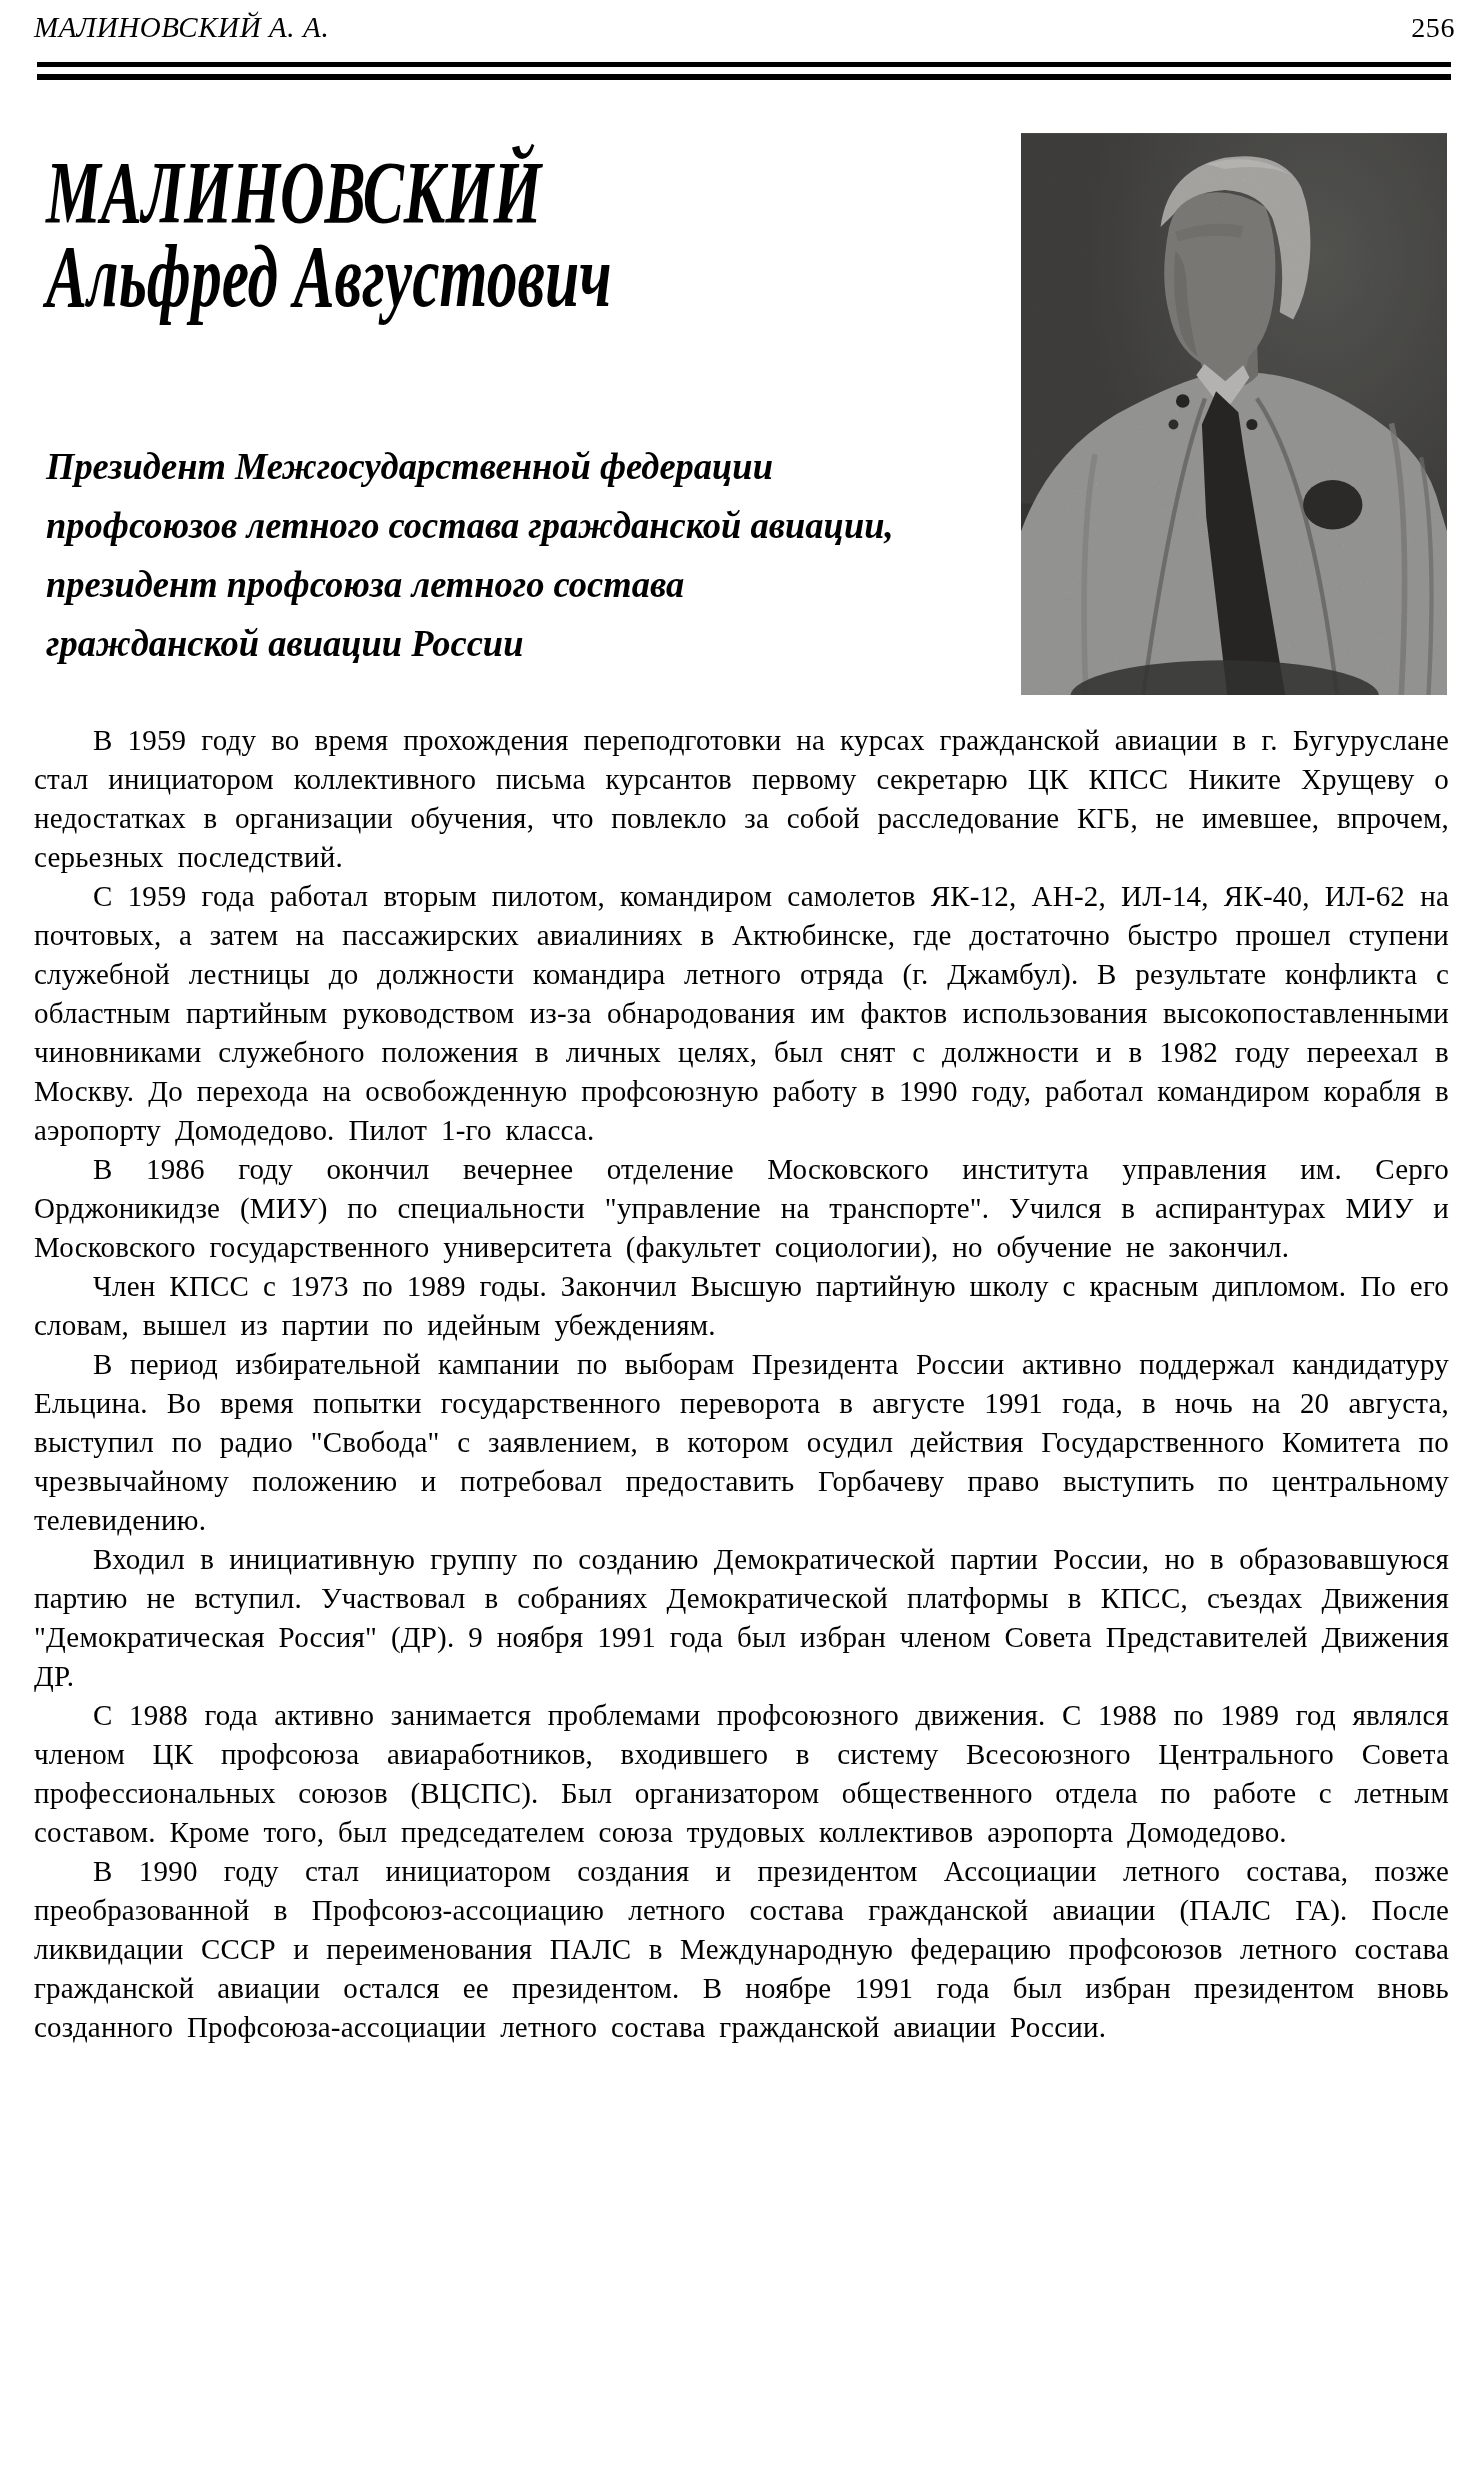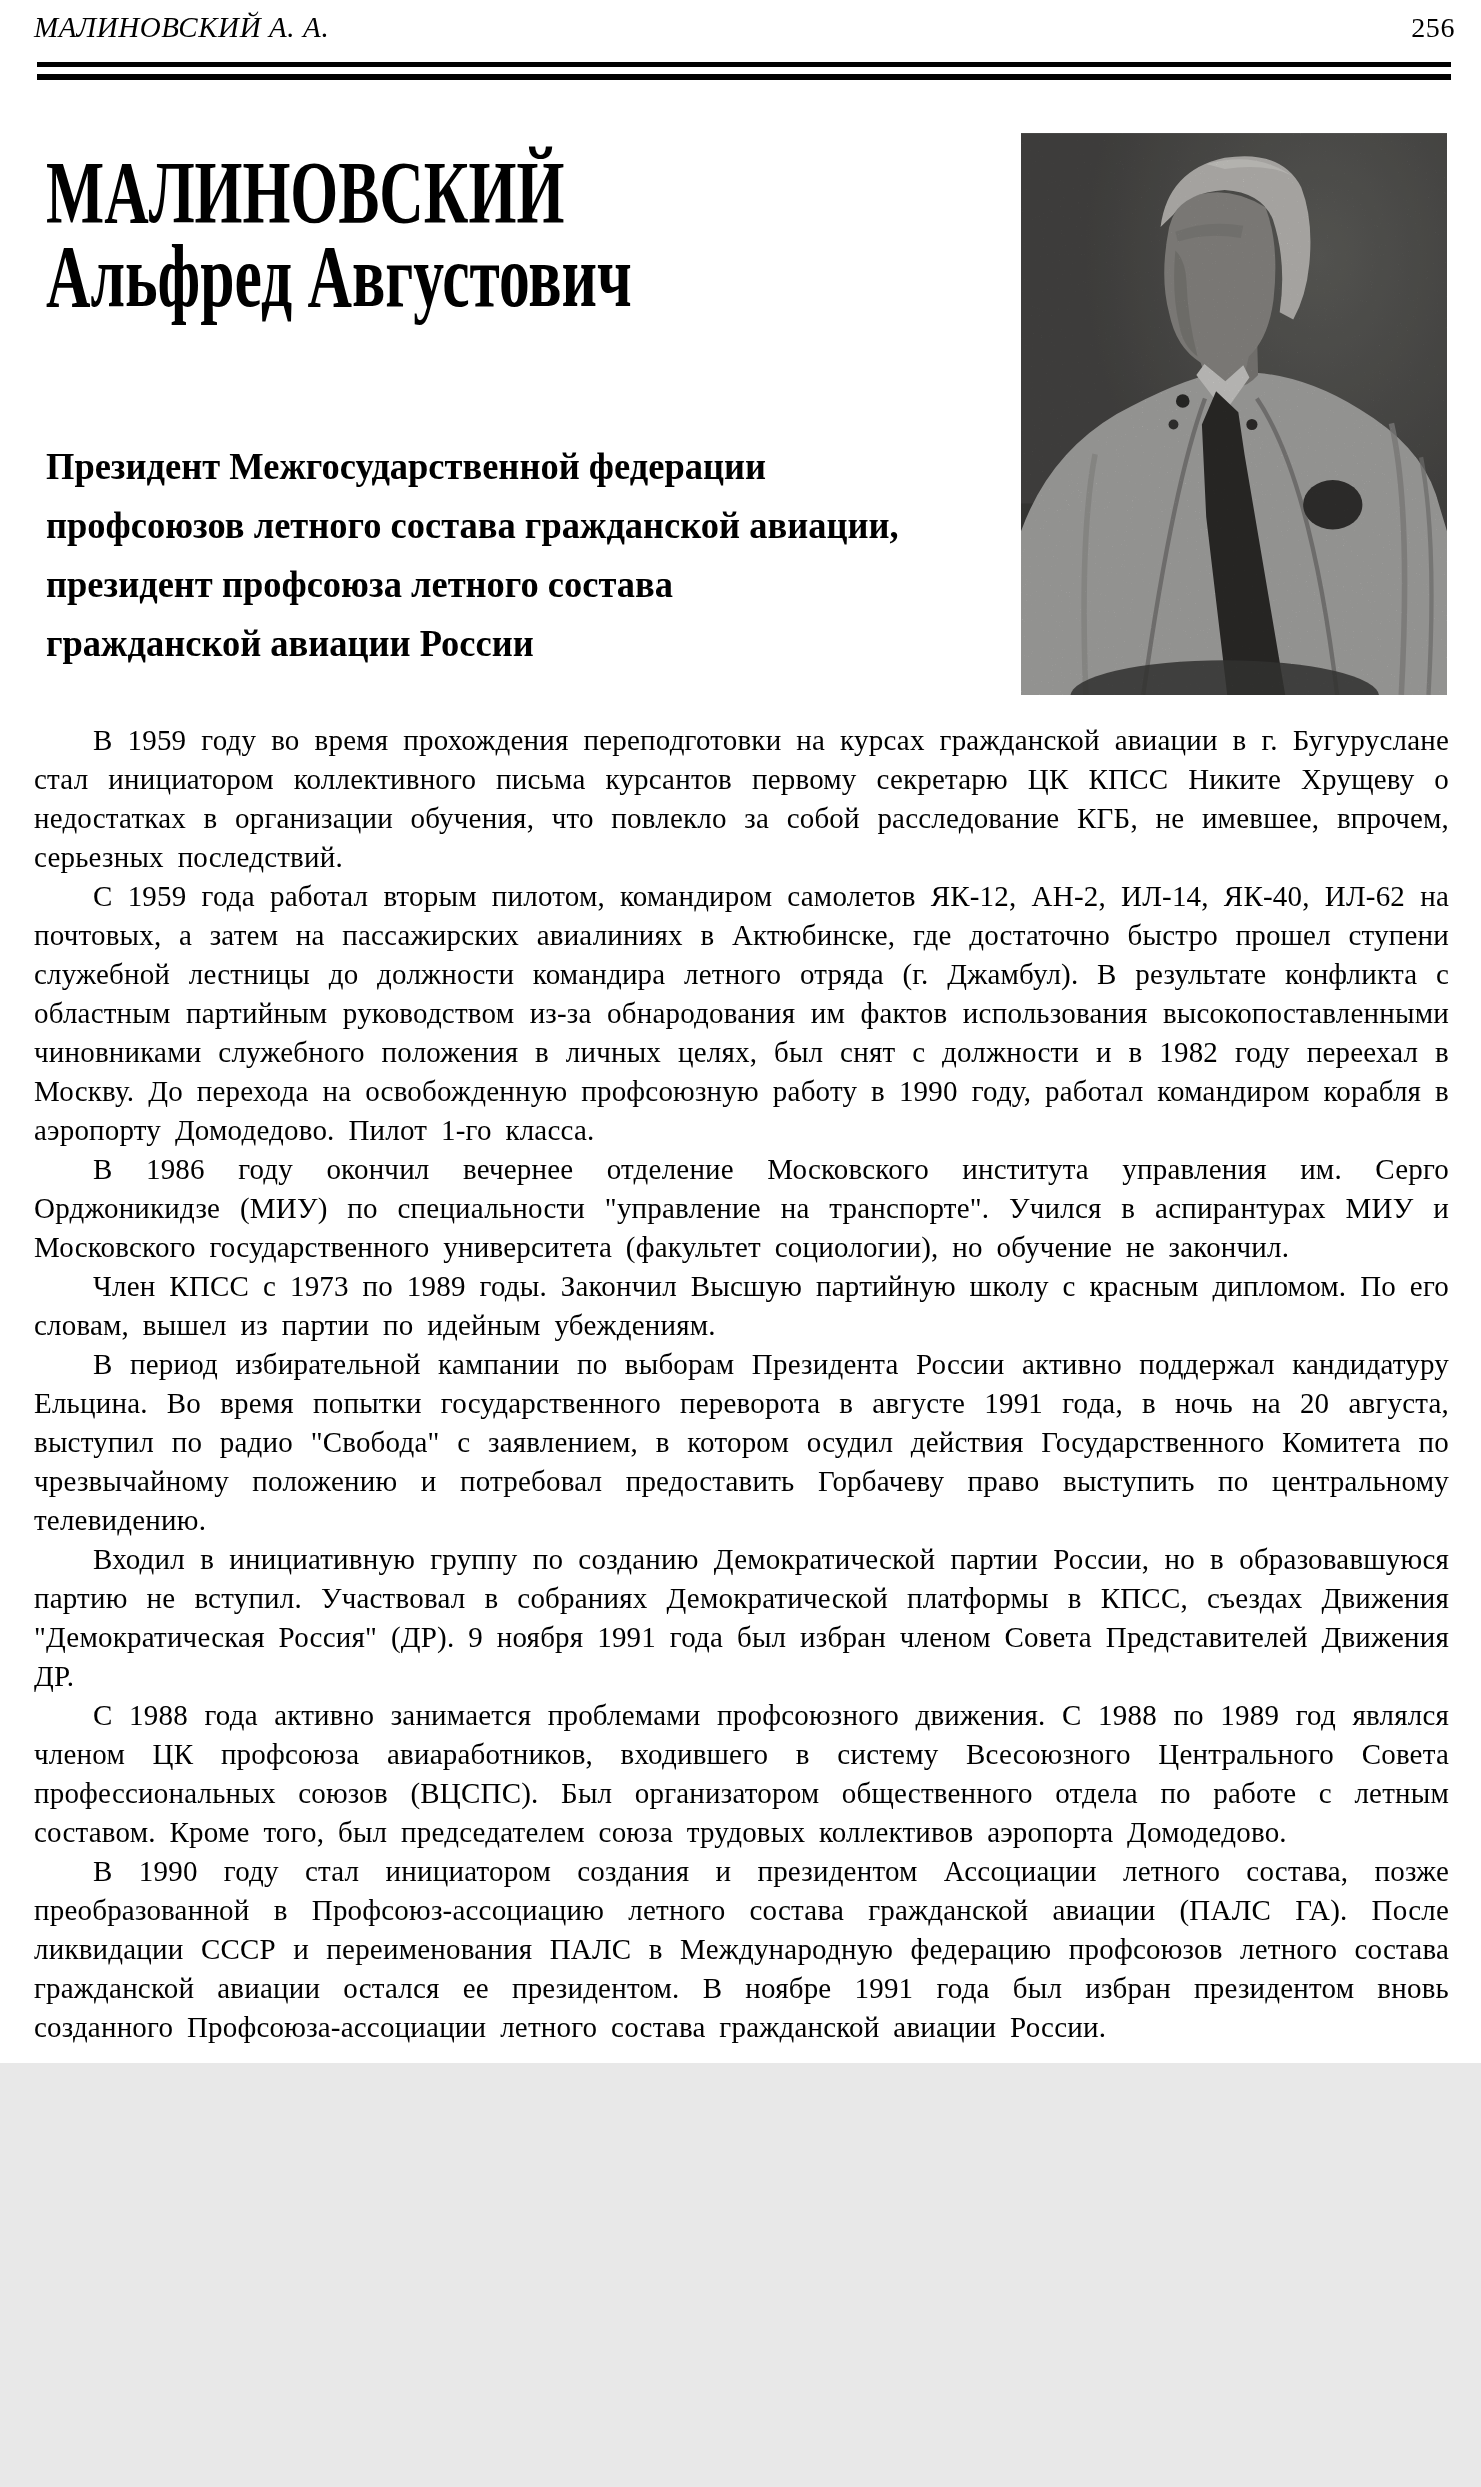--- a/index.html
+++ b/index.html
@@ -3,21 +3,21 @@
 <meta charset="utf-8">
 <style>
   html, body {
     margin: 0;
     padding: 0;
     background: #e8e8e8;
   }
   .page {
     position: relative;
     width: 1481px;
-    height: 2063px;
+    height: 2487px;
     background: #ffffff;
     color: #000000;
     font-family: "Liberation Serif", "DejaVu Serif", serif;
     overflow: hidden;
   }
 
   
   .running-header-row {
     position: absolute;
     left: 34px;
@@ -47,20 +47,21 @@
   .rule-line { height: 5px; background: #000; }
   .rule-line + .rule-line { margin-top: 7.4px; height: 5.6px; }
 
   
   .profile-header {
     position: absolute;
     left: 46px;
     top: 148px;
     right: 34px;
     height: 568px;
+    font-style: italic;
   }
   .surname, .given-names {
     position: absolute;
     left: 0;
     margin: 0;
     font-weight: bold;
     font-size: 88px;
     line-height: 1;
     white-space: nowrap;
     transform: scaleX(0.70);

